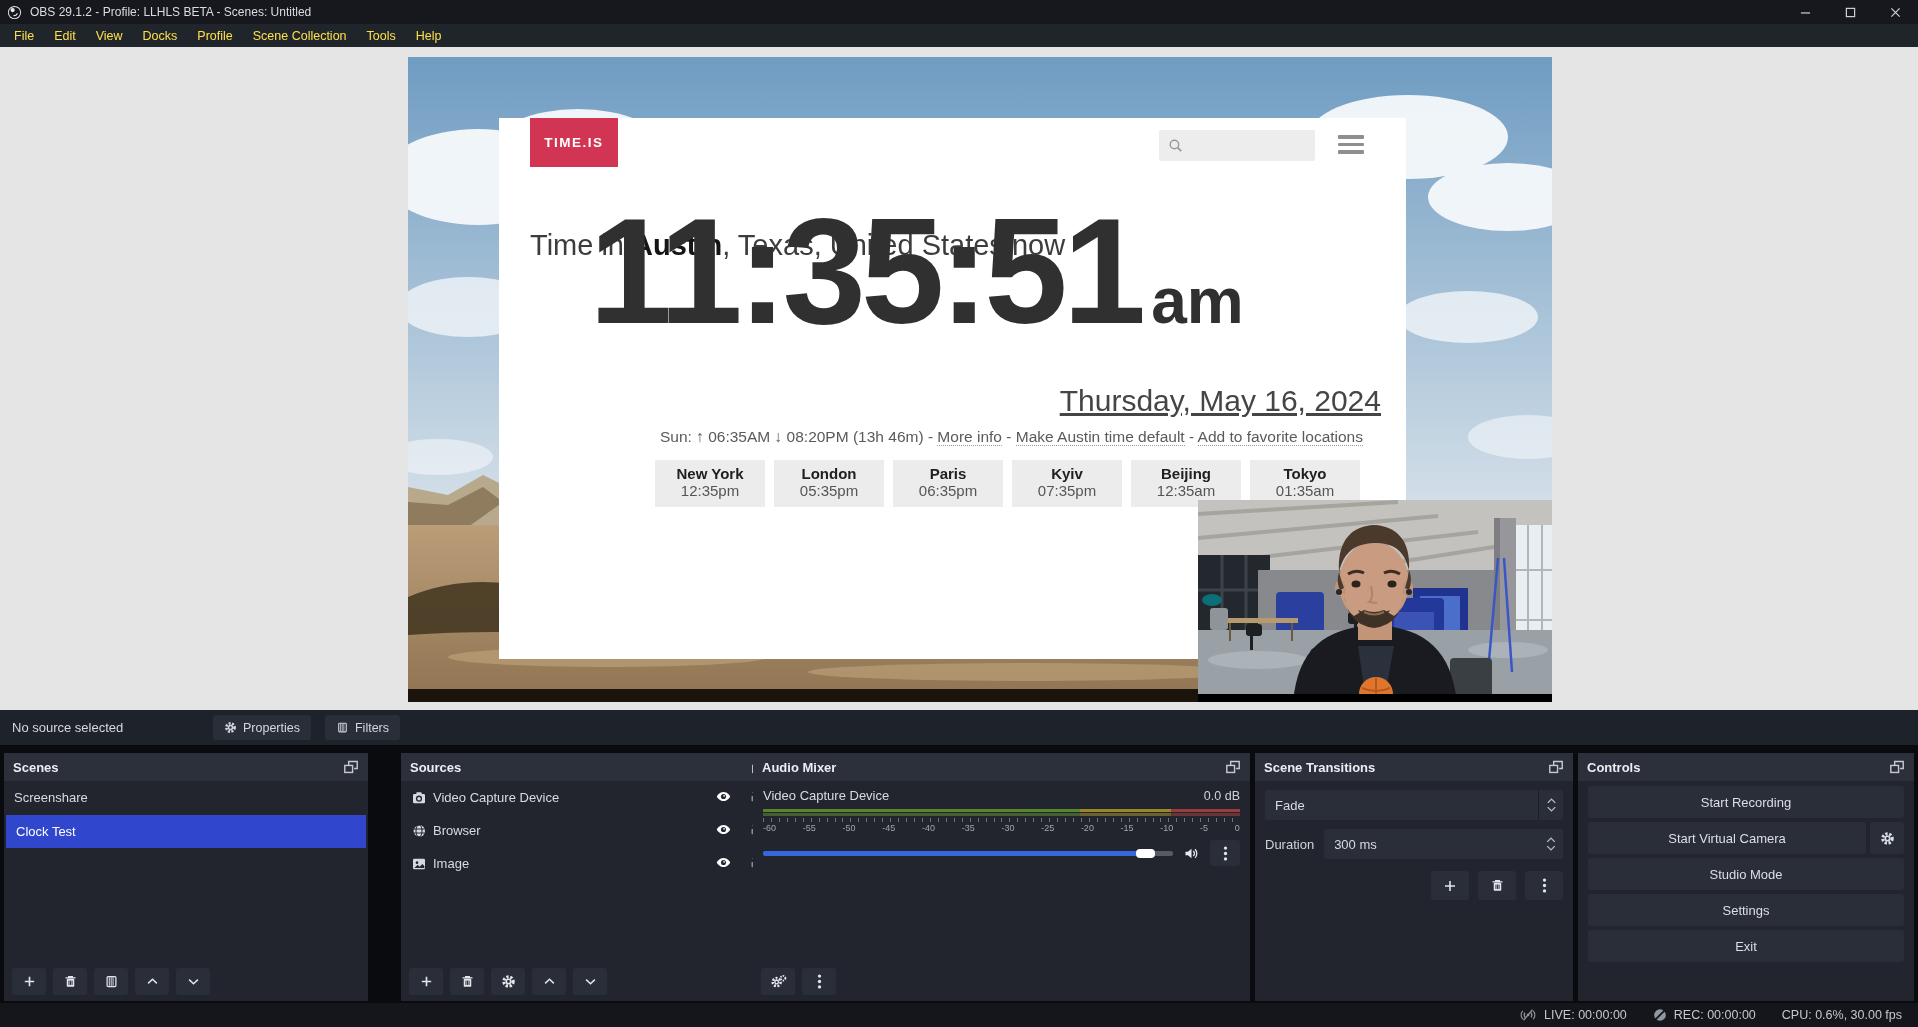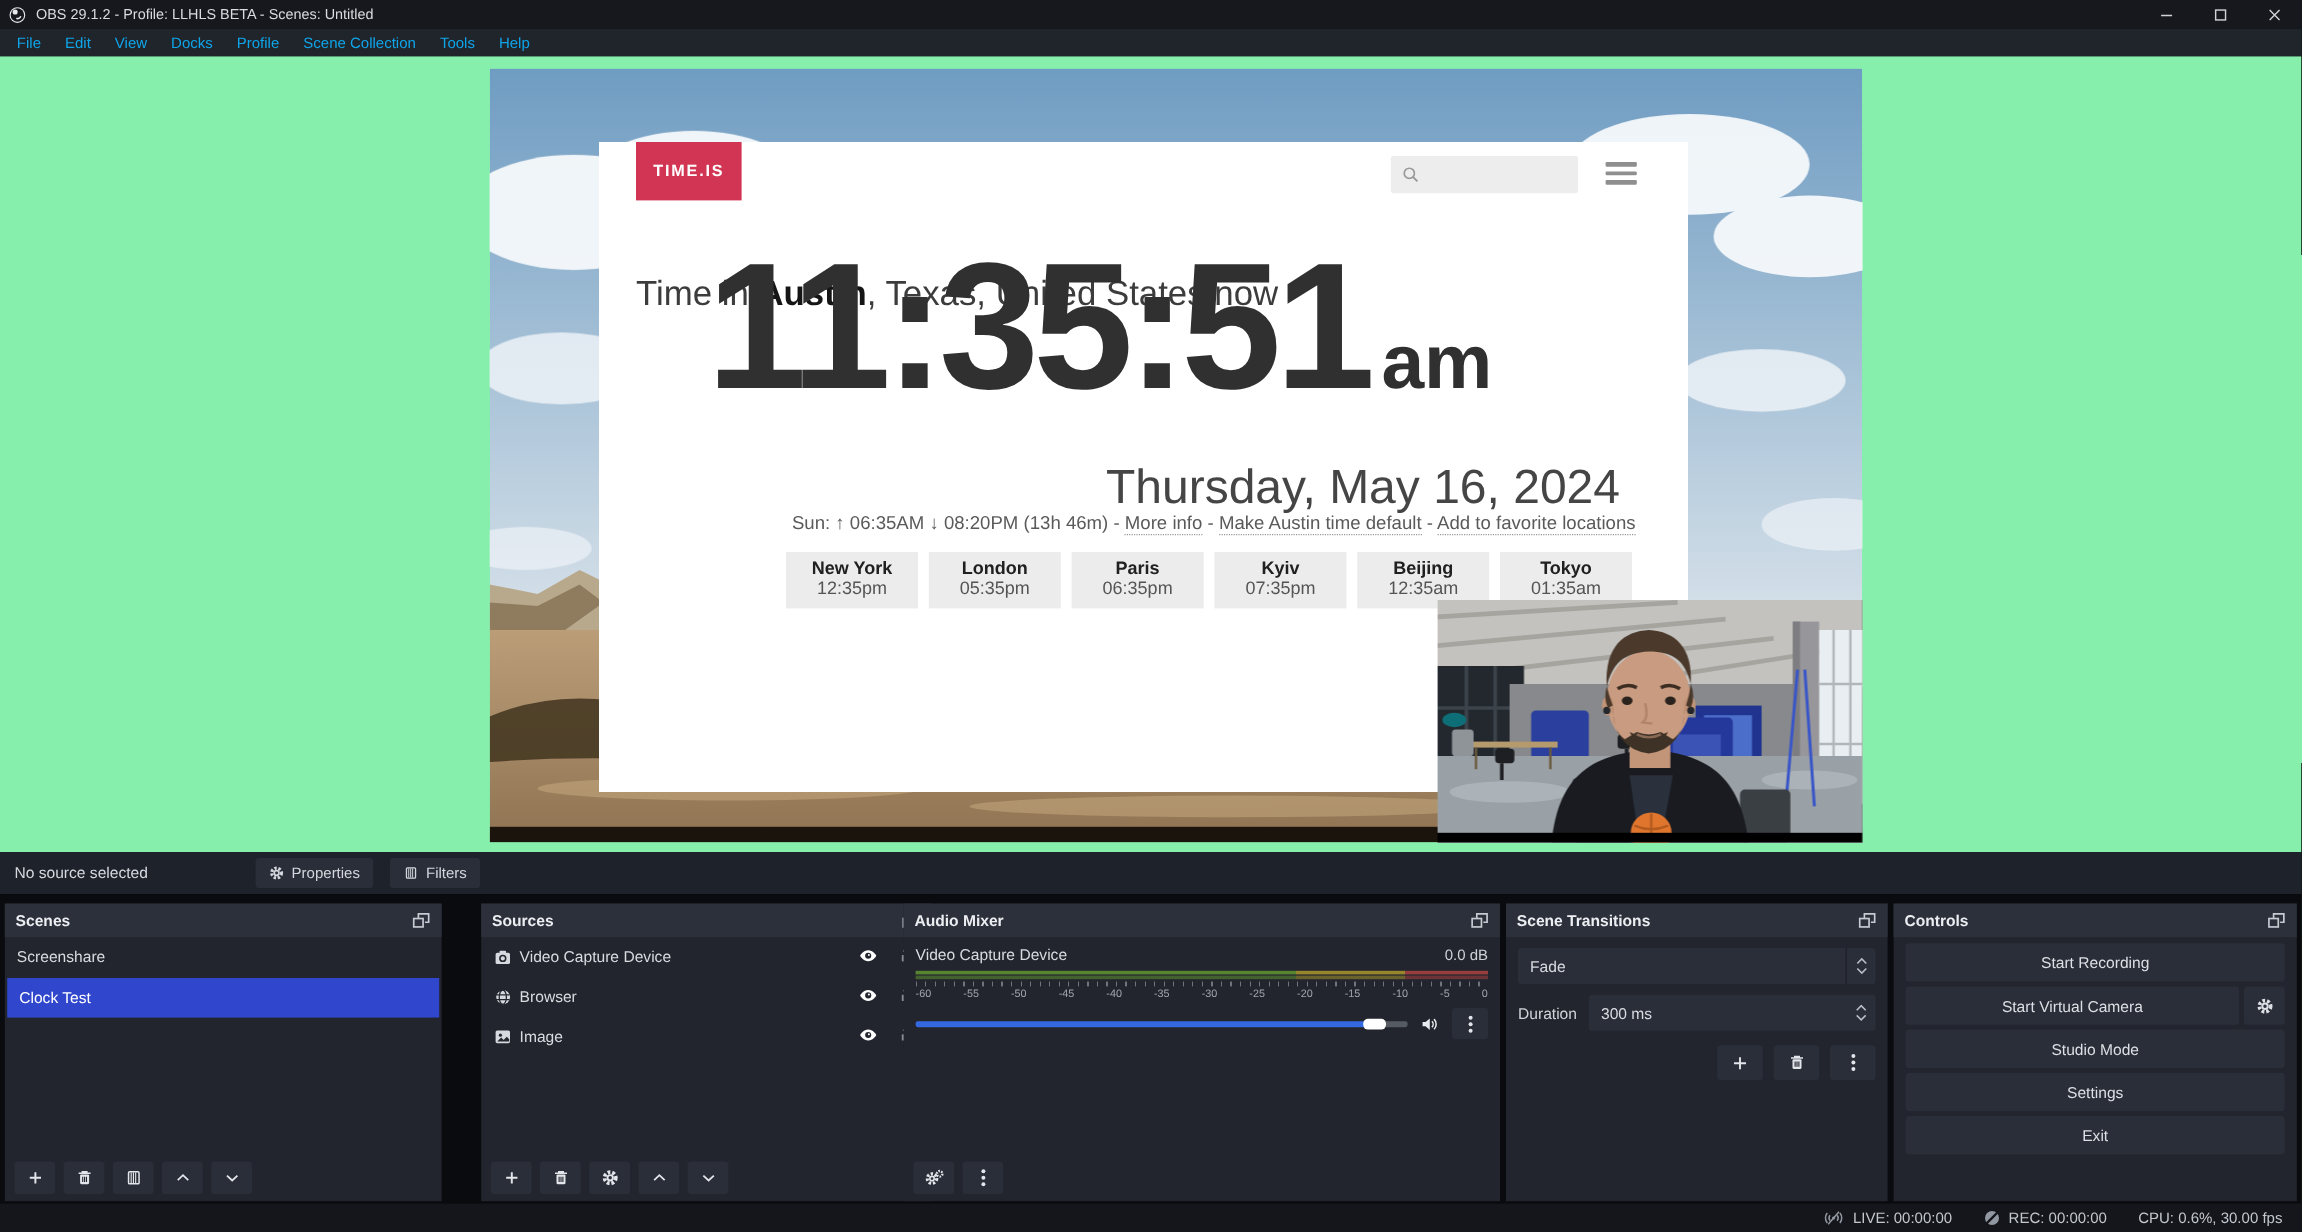--- a/index.html
+++ b/index.html
@@ -10,41 +10,41 @@
   
   #titlebar { position:absolute; left:0; top:0; width:100%; height:24px; background:#16181d;
               display:flex; align-items:center; padding-left:7px; gap:8px; }
   #titlebar .title { font-size:12px; color:#d9dce1; }
   #winbtns { position:absolute; right:0; top:0; height:24px; display:flex; }
   .winbtn { width:45px; height:24px; display:flex; align-items:center; justify-content:center; color:#cfd3d9; }
 
   
   #menubar { position:absolute; left:0; top:24px; width:100%; height:23px; background:#20242b;
              display:flex; align-items:center; padding-left:4px; }
-  .menu-item { padding:3px 10px; font-size:12.5px; color:#0ea5e9; }
-
-  
-  #preview { position:absolute; left:0; top:47px; width:100%; height:663px; background:#86efac; }
+  .menu-item { padding:3px 10px; font-size:12.5px; color:#fde047; }
+
+  
+  #preview { position:absolute; left:0; top:47px; width:100%; height:663px; background:#e5e5e5; }
   #frame { position:absolute; left:408px; top:10px; width:1144px; height:645px; overflow:hidden; }
   #frame > svg.scene { position:absolute; left:0; top:0; }
 
   
   #webpage { position:absolute; left:91px; top:61px; width:907px; height:541px; background:#fff; }
   #tlogo { position:absolute; left:31px; top:0; width:88px; height:49px; background:#d23553; color:#fff;
            display:flex; align-items:center; justify-content:center; font-size:13.5px; font-weight:bold; letter-spacing:1.5px; }
   #searchbox { position:absolute; left:660px; top:12px; width:156px; height:31px; background:#ededed;
                border-radius:2px; display:flex; align-items:center; padding-left:8px; }
   #hamburger { position:absolute; left:839px; top:17px; width:26px; }
   #hamburger div { height:3.5px; background:#8f8f8f; margin-bottom:4px; border-radius:1px; }
   #wp-heading { position:absolute; left:31px; top:72px; font-size:29px; color:#3c3c3c; white-space:nowrap;margin-top:39px; }
   #wp-heading .city-bold { font-weight:800; color:#151515; }
   #time-row { position:absolute; left:90px; top:78px; white-space:nowrap; }
   #time-row .big { font-size:150px; font-weight:bold; color:#303030; letter-spacing:-5px; line-height:1; }
   #time-row .ampm { font-size:64px; font-weight:bold; color:#303030; margin-left:10px; }
-  #wp-date { position:absolute; right:56px; top:266px; font-size:40px; color:#454545; }
+  #wp-date { position:absolute; right:25px; top:266px; font-size:30px; color:#454545;text-decoration:underline; }
   #wp-sun { position:absolute; right:43px; top:310px; font-size:15.5px; color:#5a5a5a; white-space:nowrap; }
   #wp-sun .lnk { border-bottom:1px dotted #9a9a9a; }
   #cities { position:absolute; right:46px; top:342px; display:flex; gap:9px; }
   .city { width:110px; height:47px; background:#ececec; text-align:center; padding-top:5px; }
   .city .cname { display:block; font-size:15px; font-weight:bold; color:#202020; }
   .city .ctime { display:block; font-size:15px; color:#555; }
 
   #webcam { position:absolute; left:790px; top:443px; width:354px; height:202px; background:#000; }
 
   

